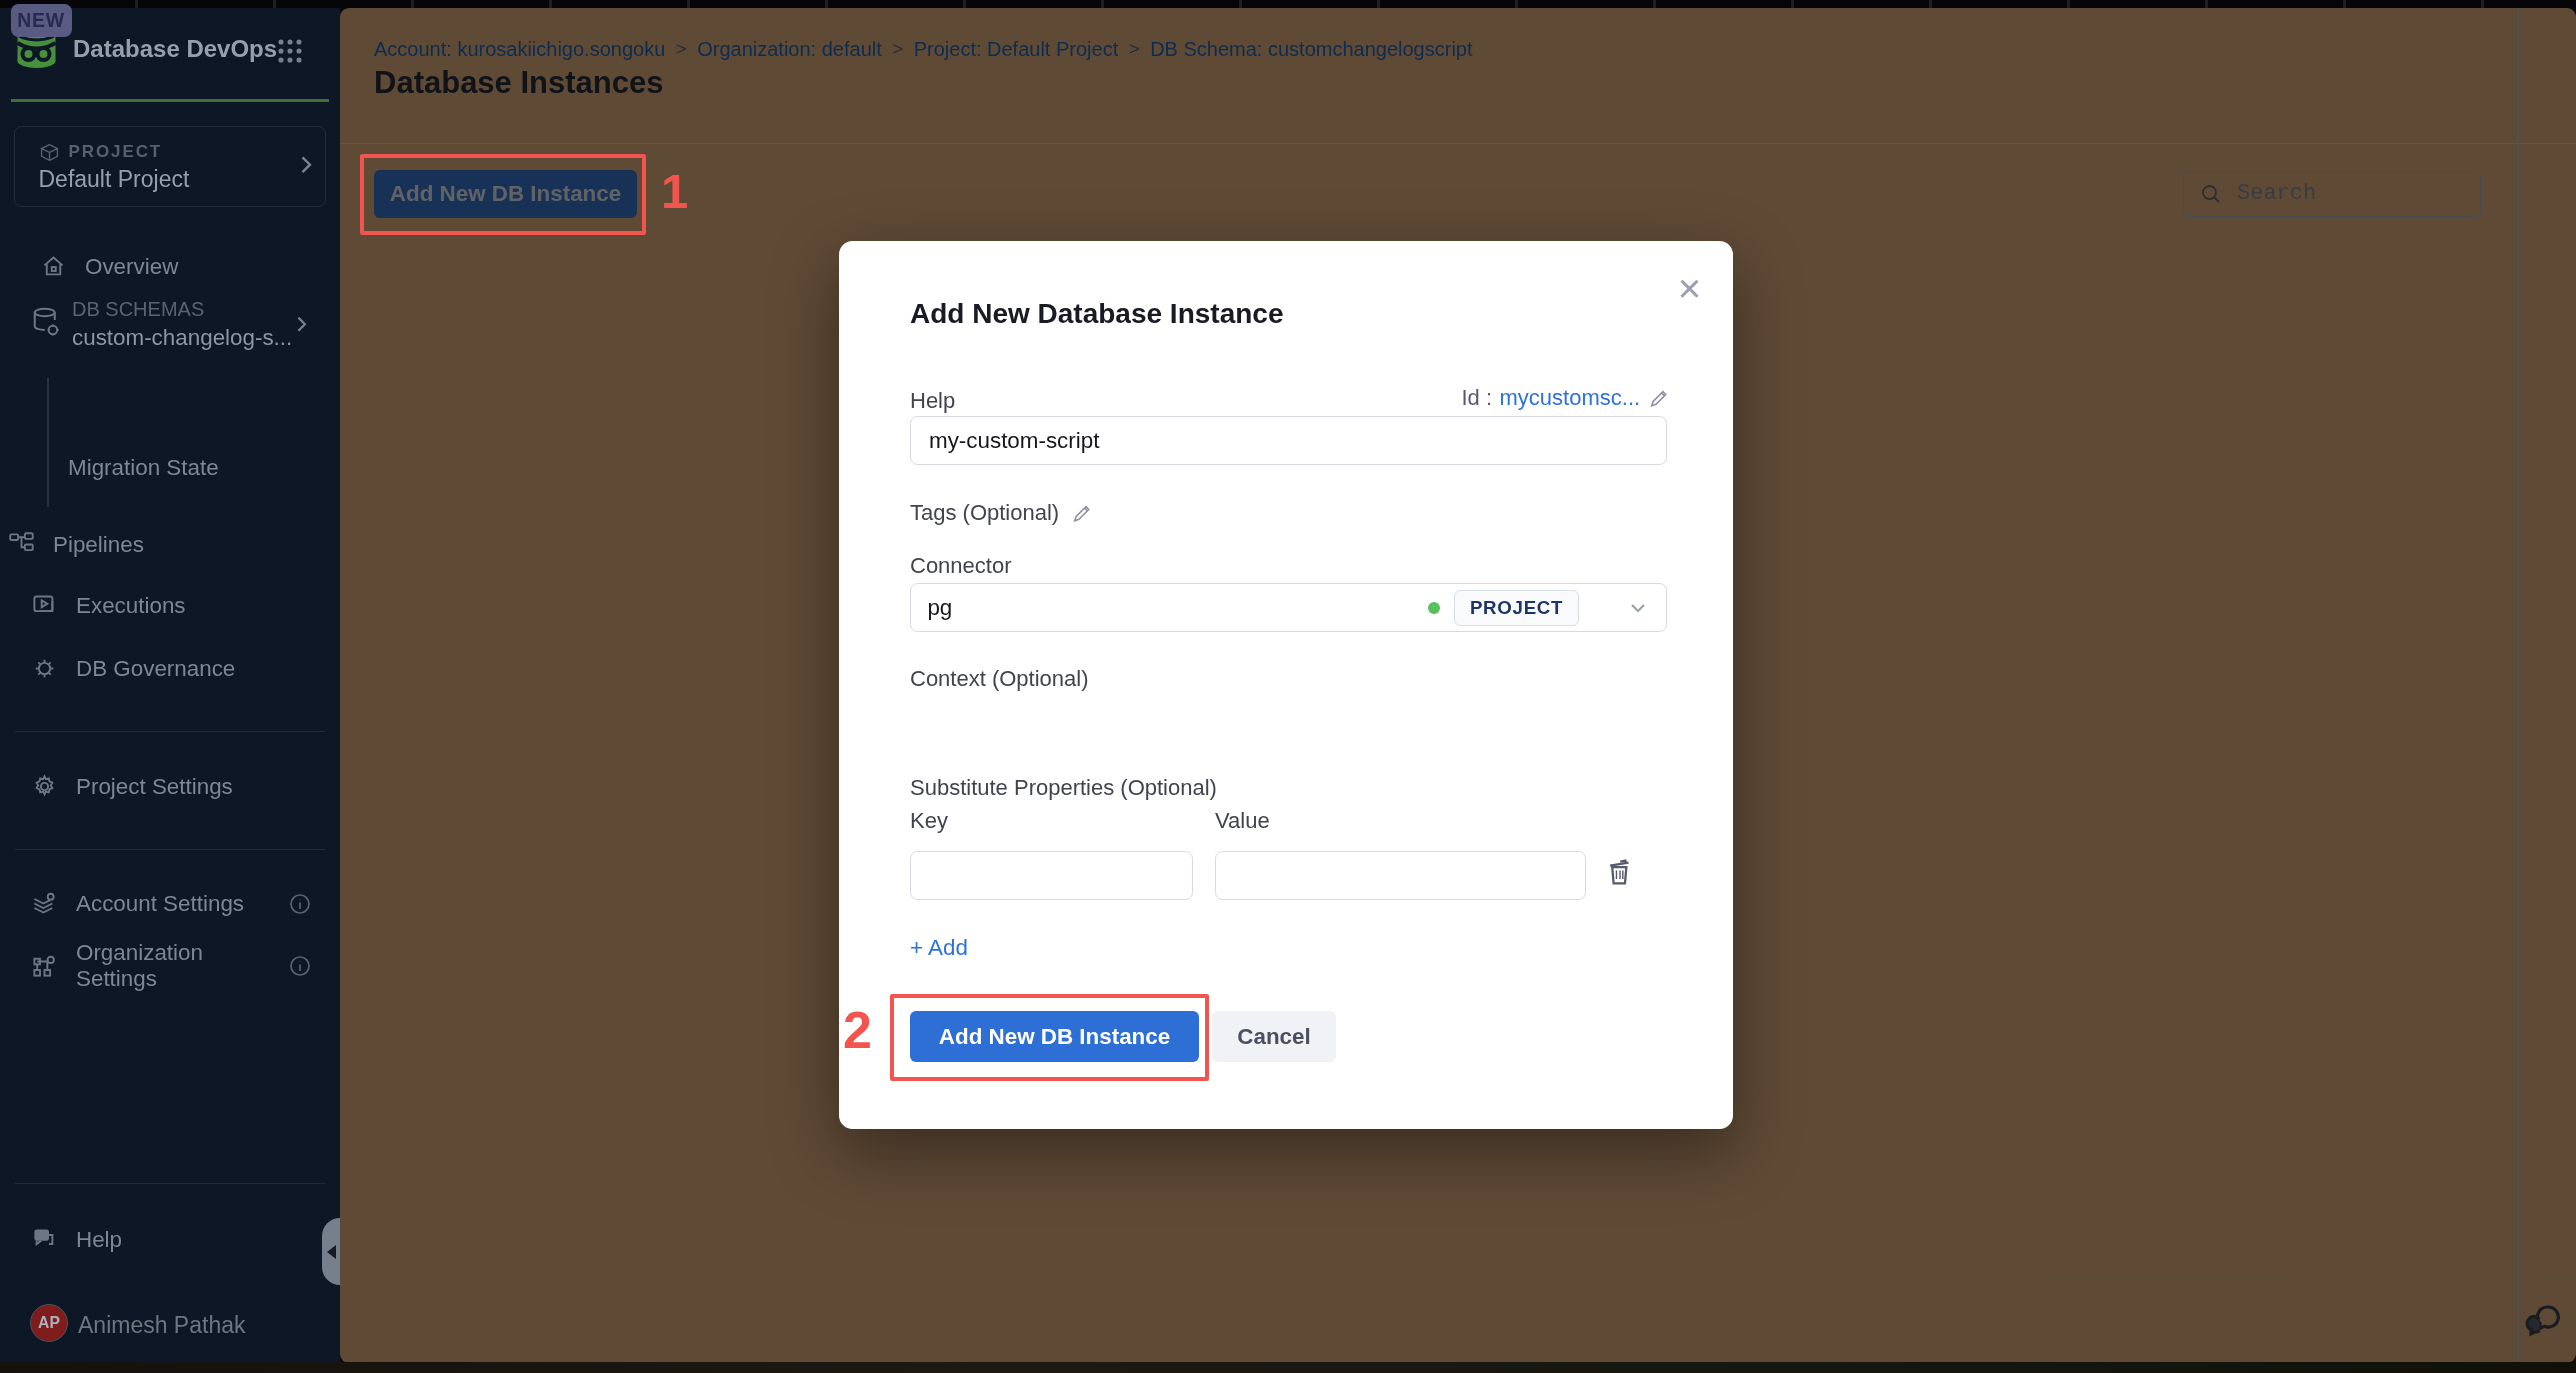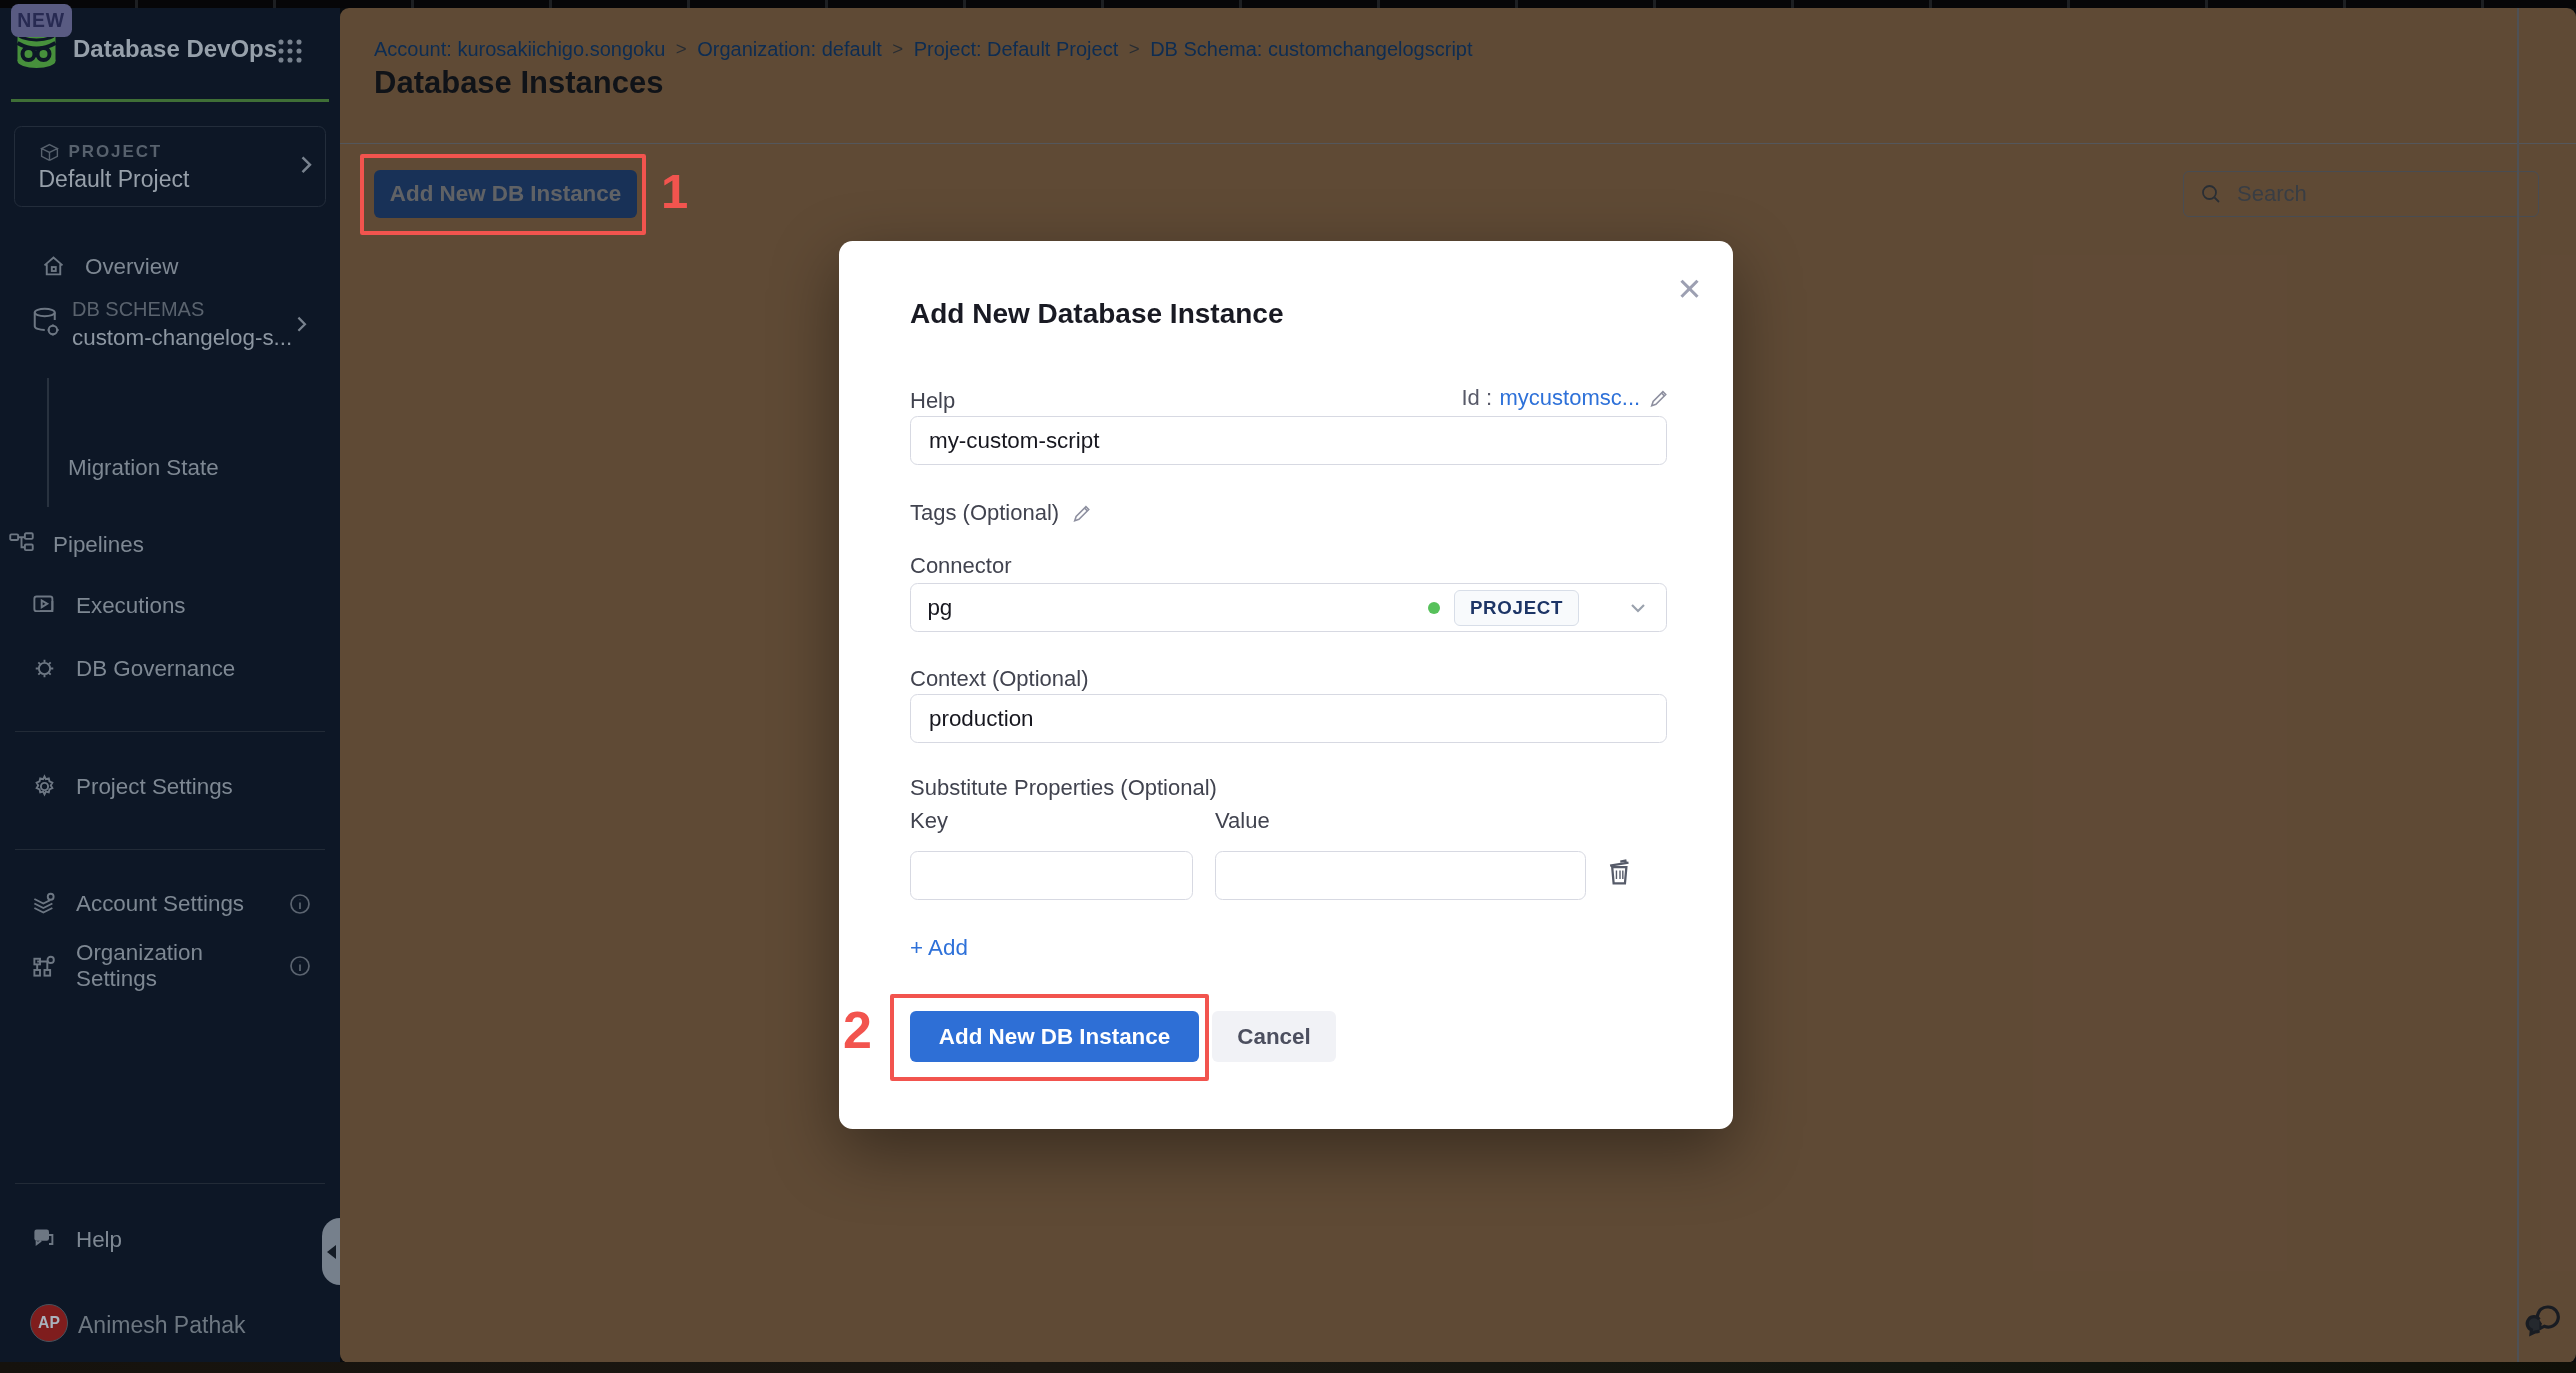--- a/index.html
+++ b/index.html
@@ -48,22 +48,22 @@
   
   .main{left:340px;top:7.5px;width:2236px;height:1355px;background:#fdba74;z-index:10;border-radius:9px;}
   .breadcrumb{left:34px;top:30px;font-size:20px;color:#0f62c4;display:flex;align-items:center;}
   .breadcrumb .sep{color:#596069;padding:0 10.5px;font-size:18.7px;}
   .breadcrumb a{color:#0f62c4;text-decoration:none;}
   .page-title{left:34px;top:57px;font-size:31px;font-weight:bold;color:#17191f;}
   .header-rule{left:0;top:135px;width:2236px;height:1.5px;background:#dcdfe4;}
   .btn-primary{background:#2e6fd6;color:#fff;font-weight:bold;font-size:22.4px;border:none;border-radius:6px;
     display:flex;align-items:center;justify-content:center;cursor:pointer;font-family:inherit;}
   .add-btn-top{left:34px;top:162px;width:263px;height:48px;}
-  .search-box{left:1843px;top:163px;width:356px;height:46px;border:1.5px solid #b9bfc8;border-radius:6px;
-    display:flex;align-items:center;gap:12px;padding:0 15px;box-sizing:border-box;color:#5f6670;}
+  .search-box{left:1843px;top:163px;width:298px;height:46px;border:1.5px solid #b9bfc8;border-radius:6px;
+    display:flex;align-items:center;gap:12px;padding:0 15px;box-sizing:border-box;color:#5f6670;font-family:Liberation Mono, monospace;}
   .search-box input{border:none;outline:none;background:transparent;font-size:22px;color:#3c424b;width:209px;font-family:inherit;}
   .search-box input::placeholder{color:#8c929b;}
   .right-vline{left:2177px;top:0;width:1.5px;height:1355px;background:#c9cdd3;}
   .chat-icon{left:2177px;top:1271px;width:59px;height:84px;display:flex;align-items:center;justify-content:center;color:#2f333d;}
 
   
   .overlay{left:340px;top:7.5px;width:2236px;height:1355px;background:rgba(14,16,22,.66);z-index:50;}
 
   
   .modal{left:839px;top:241px;width:894px;height:888px;background:#fff;border-radius:13.5px;z-index:100;
@@ -360,23 +360,20 @@
       <span class="scope-badge">PROJECT</span>
       <span class="conn-chev">
         <svg width="24" height="24" viewBox="0 0 24 24" fill="none" stroke="currentColor" stroke-width="2.2">
             <path d="M6 9l6 6 6-6"></path>
           </svg>
       </span>
     </span>
   </div>
 
   <div class="abs fld-label" style="left:71px;top:425px;">Context (Optional)</div>
-  <div class="abs inp-wrap" style="top:453px;">
-    <input class="inp" value="production" style="">
-  </div>
 
   <div class="abs fld-label" style="left:71px;top:534px;">Substitute Properties (Optional)</div>
   <div class="abs kv-label" style="left:71px;top:567px;">Key</div>
   <div class="abs kv-label" style="left:376px;top:567px;">Value</div>
 
   <div class="abs" style="left:71px;top:610px;width:283px;">
     <input class="inp" style="">
   </div>
   <div class="abs" style="left:376px;top:610px;width:371px;">
     <input class="inp" style="">

